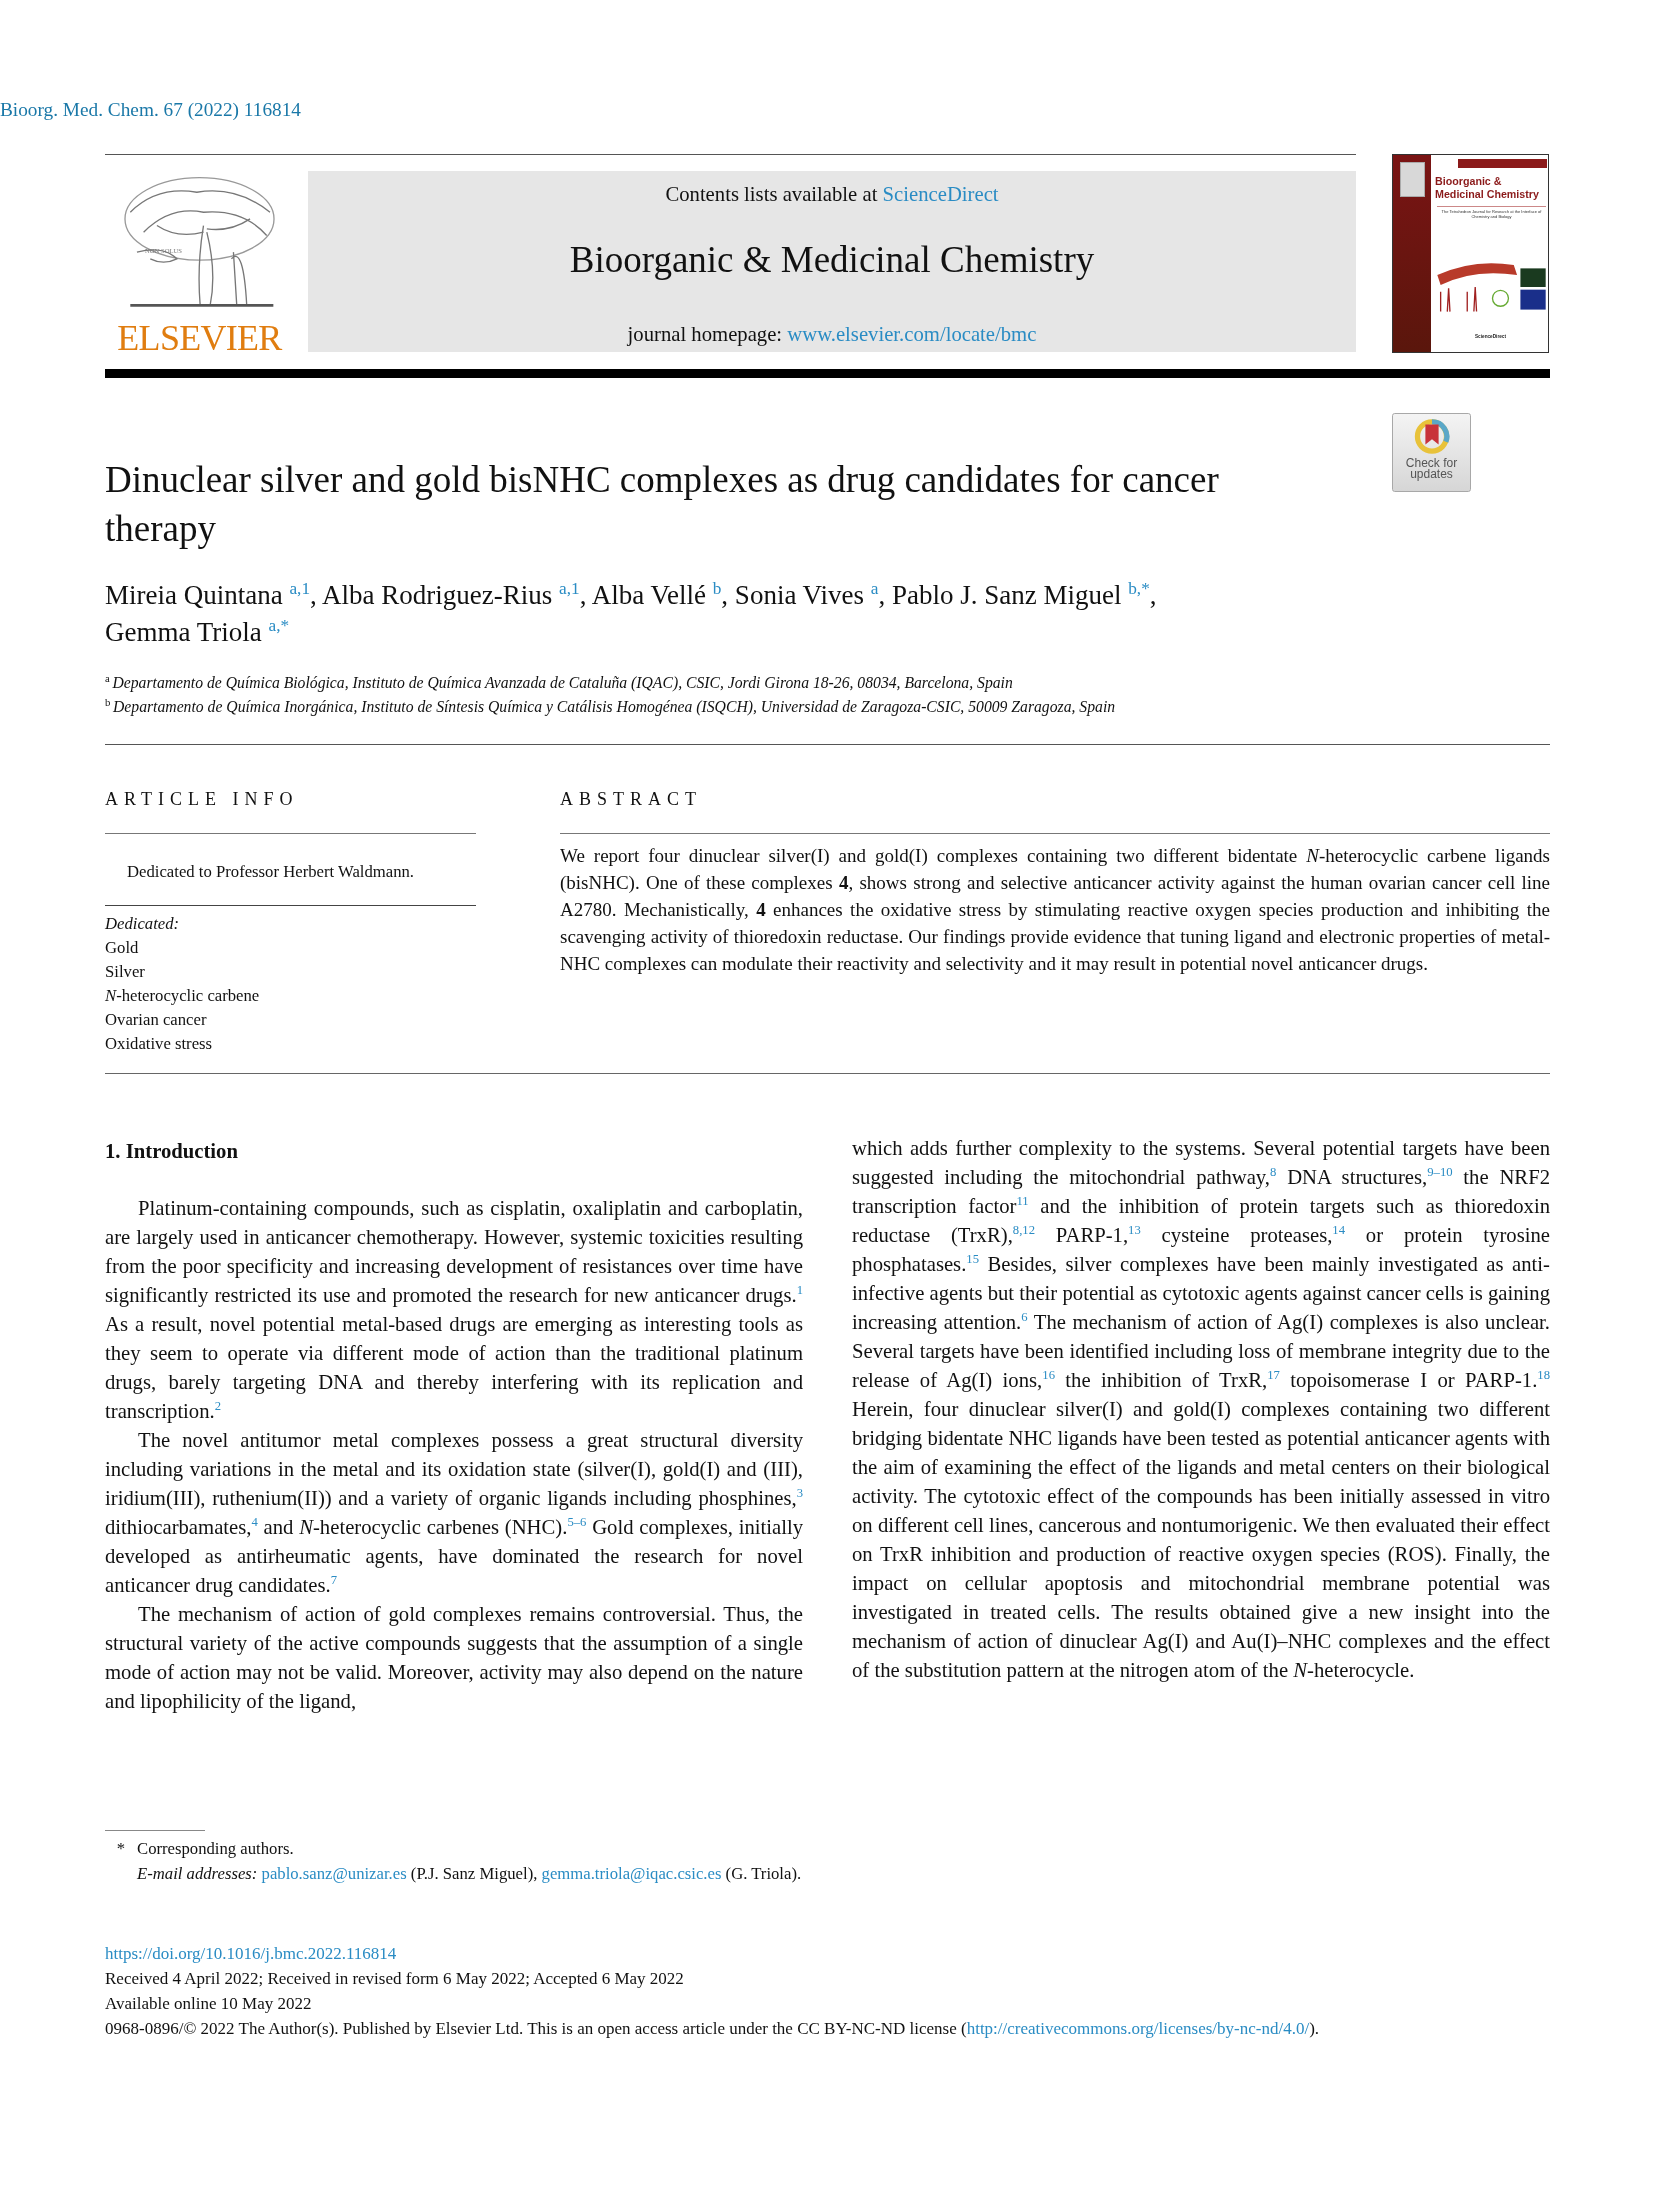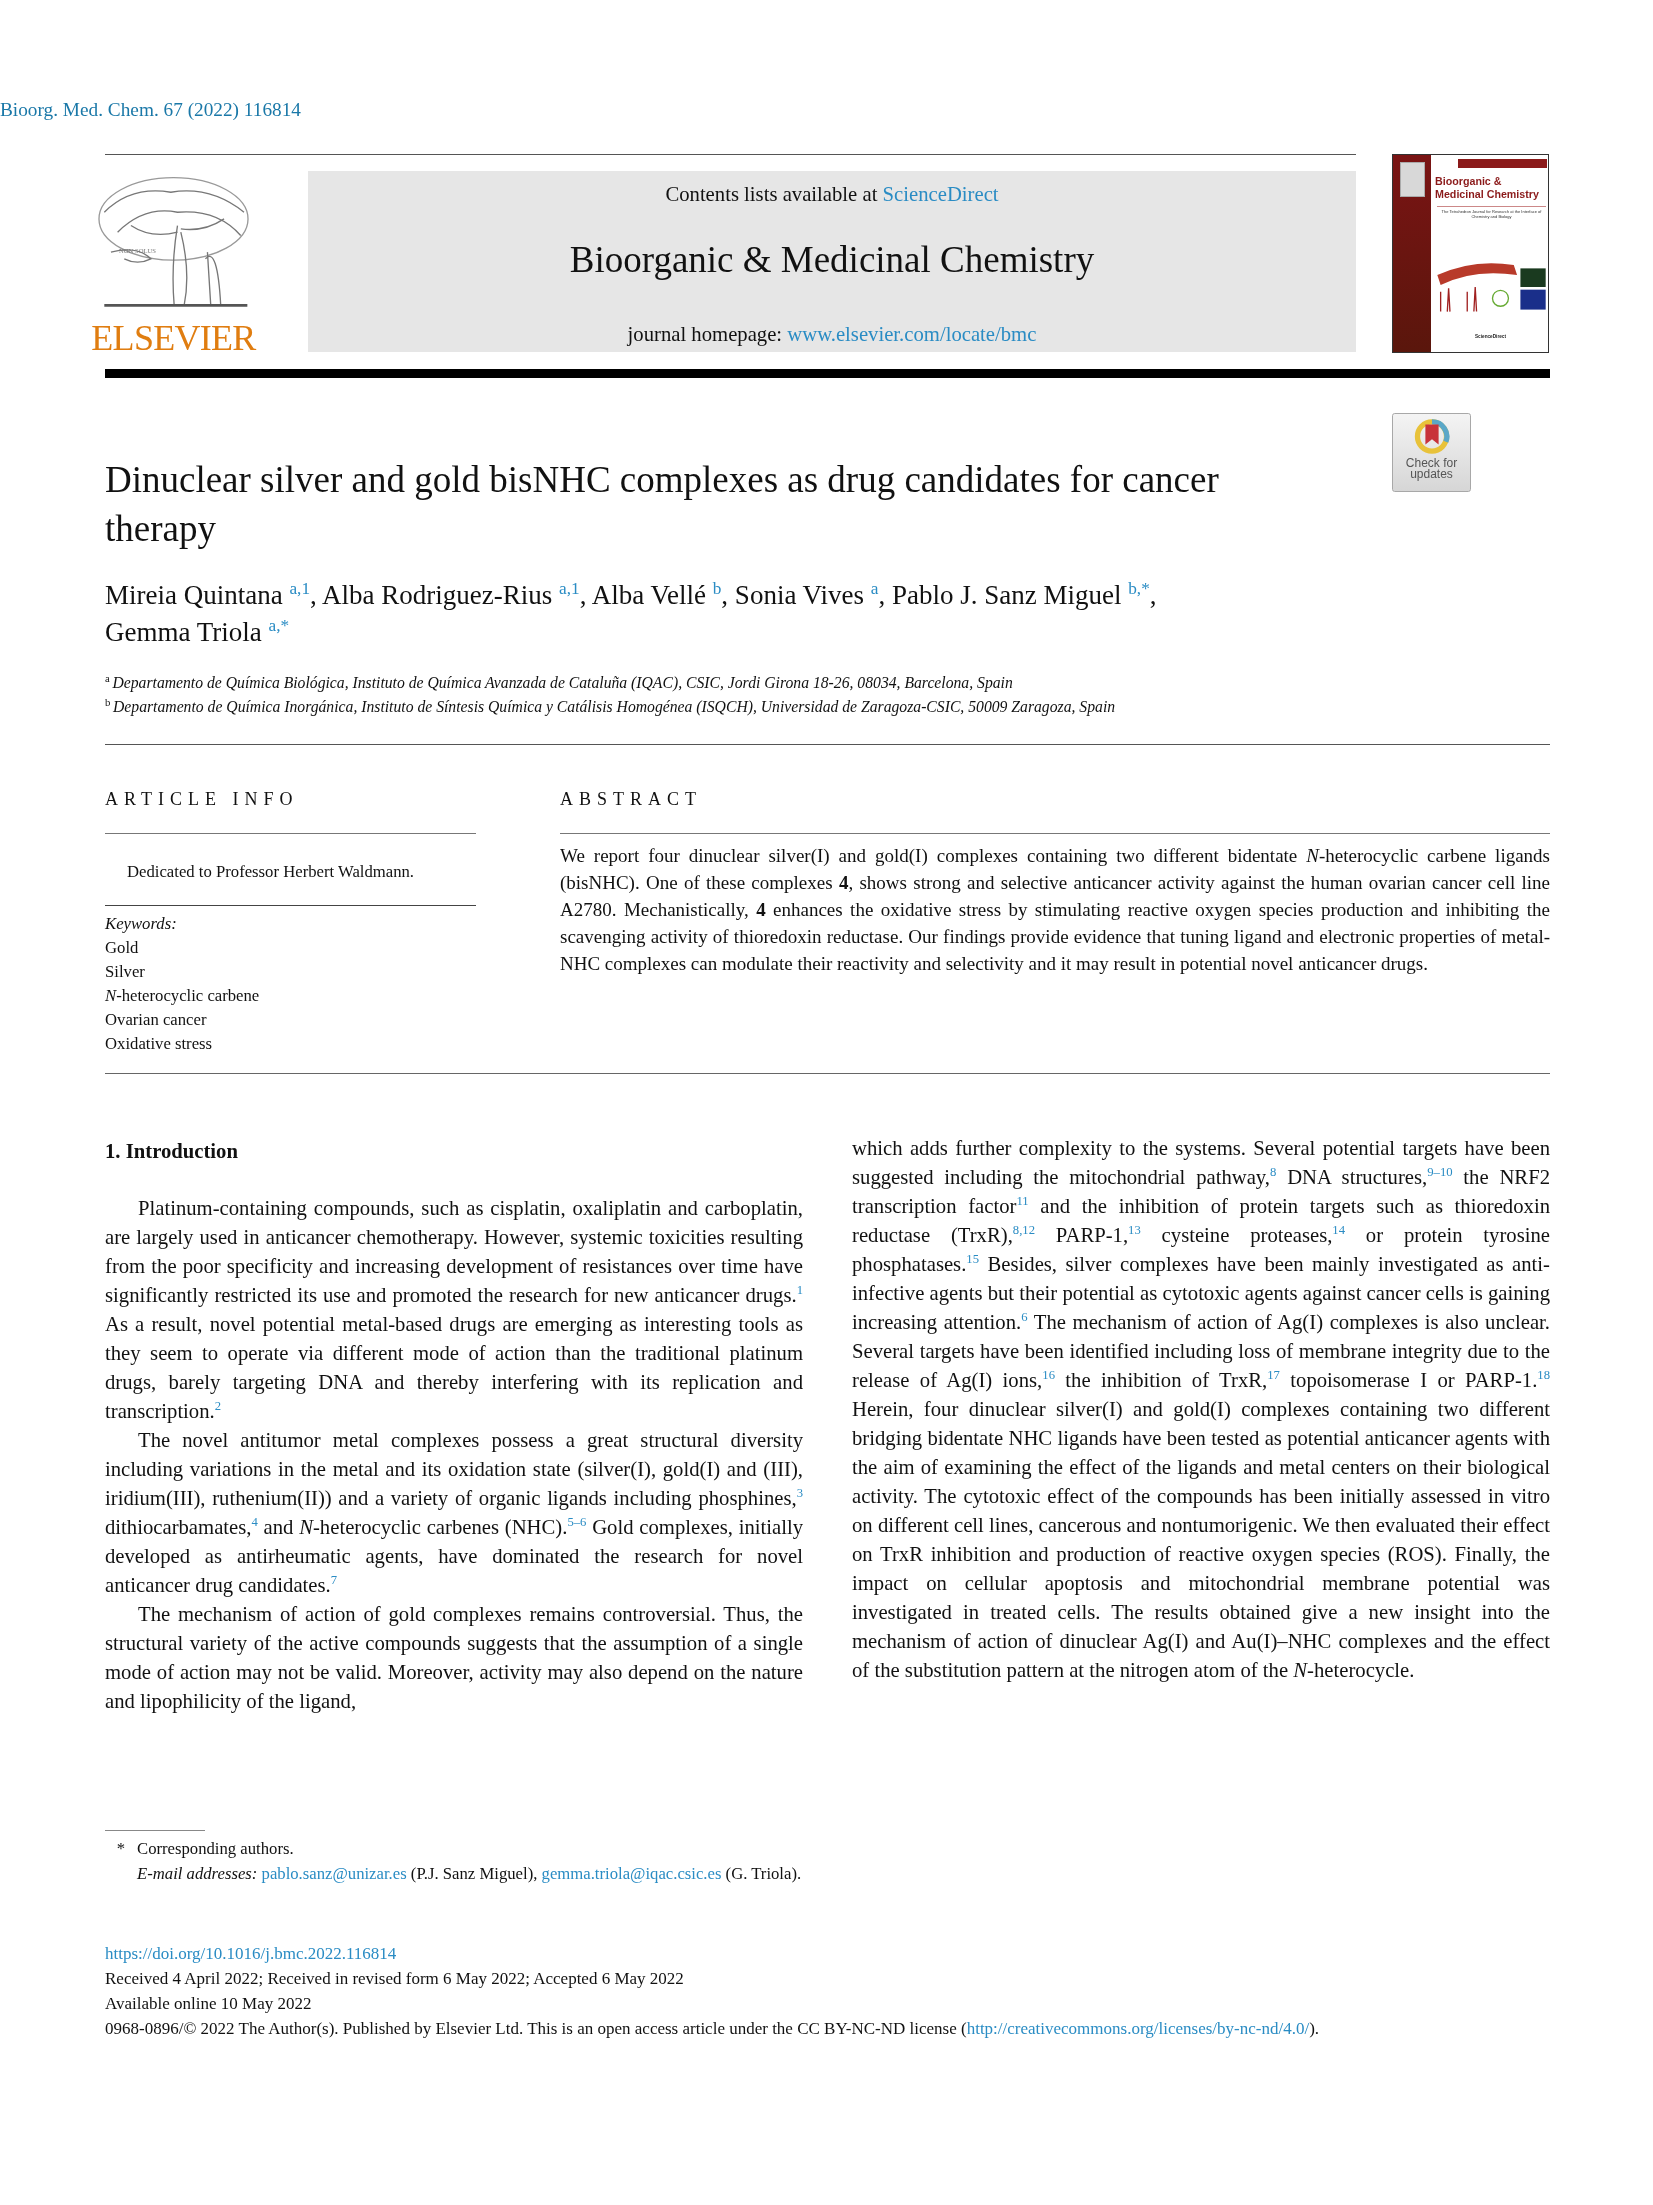--- a/index.html
+++ b/index.html
@@ -15,21 +15,21 @@
 
   
   #citation {
     position: absolute; left: 0; width: 1654px; top: 99px;
     text-align: left; font-size: 19.3px; color: #1a78a8;
   }
   #top-rule {
     position: absolute; left: 105px; top: 154px; width: 1251px; height: 1.3px; background: #555;
   }
   #elsevier-logo {
-    position: absolute; left: 91px; top: 172px; width: 165px; height: 181px;
+    position: absolute; left: 117px; top: 172px; width: 165px; height: 181px;
   }
   #elsevier-logo svg { position: absolute; left: 0; top: 0; }
   #elsevier-word {
     position: absolute; left: 0; top: 152px; width: 165px; text-align: center;
     font-size: 36px; color: #e07d10; letter-spacing: -0.7px; line-height: 29px;
     font-family: "Liberation Serif", serif;
   }
   #journal-banner {
     position: absolute; left: 308px; top: 171px; width: 1048px; height: 181px;
     background: #e6e6e6;
@@ -215,21 +215,21 @@
 <div id="title-rule"></div>
 
 <div id="info-heading" class="section-caps">ARTICLE INFO</div>
 <div id="abstract-heading" class="section-caps">ABSTRACT</div>
 <div id="info-rule-1" class="thin-rule"></div>
 <div id="abstract-rule" class="thin-rule"></div>
 
 <div id="dedication">Dedicated to Professor Herbert Waldmann.</div>
 <div id="info-rule-2" class="thin-rule"></div>
 <div id="keywords">
-  <div class="kw-label">Keywords:</div>
+  <div class="kw-label">Dedicated:</div>
   <div>Gold</div>
   <div>Silver</div>
   <div><i>N</i><span id="kw-nhc">-heterocyclic carbene</span></div>
   <div>Ovarian cancer</div>
   <div>Oxidative stress</div>
 </div>
 
 <div id="abstract-text">
   <span>We report four dinuclear silver(I) and gold(I) complexes containing two different bidentate </span><i>N</i><span>-heterocyclic carbene ligands (bisNHC). One of these complexes </span><b>4</b><span>, shows strong and selective anticancer activity against the human ovarian cancer cell line A2780. Mechanistically, </span><b>4</b><span> enhances the oxidative stress by stimulating reactive oxygen species production and inhibiting the scavenging activity of thioredoxin reductase. Our findings provide evidence that tuning ligand and electronic properties of metal-NHC complexes can modulate their reactivity and selectivity and it may result in potential novel anticancer drugs.</span>
 </div>

